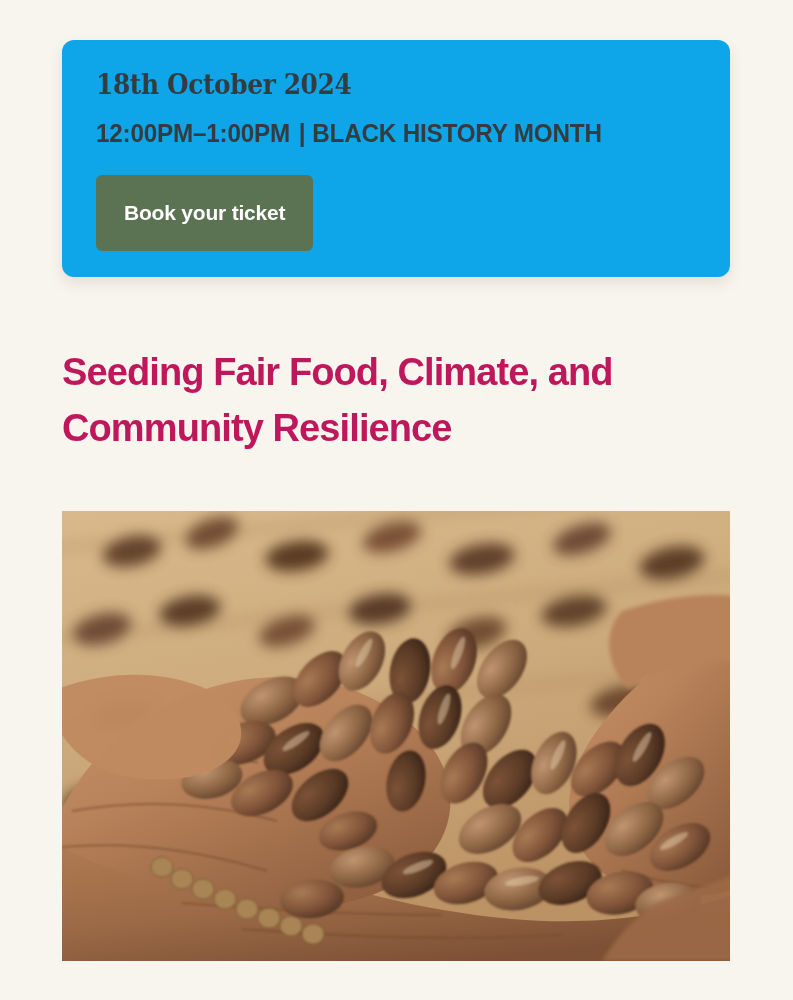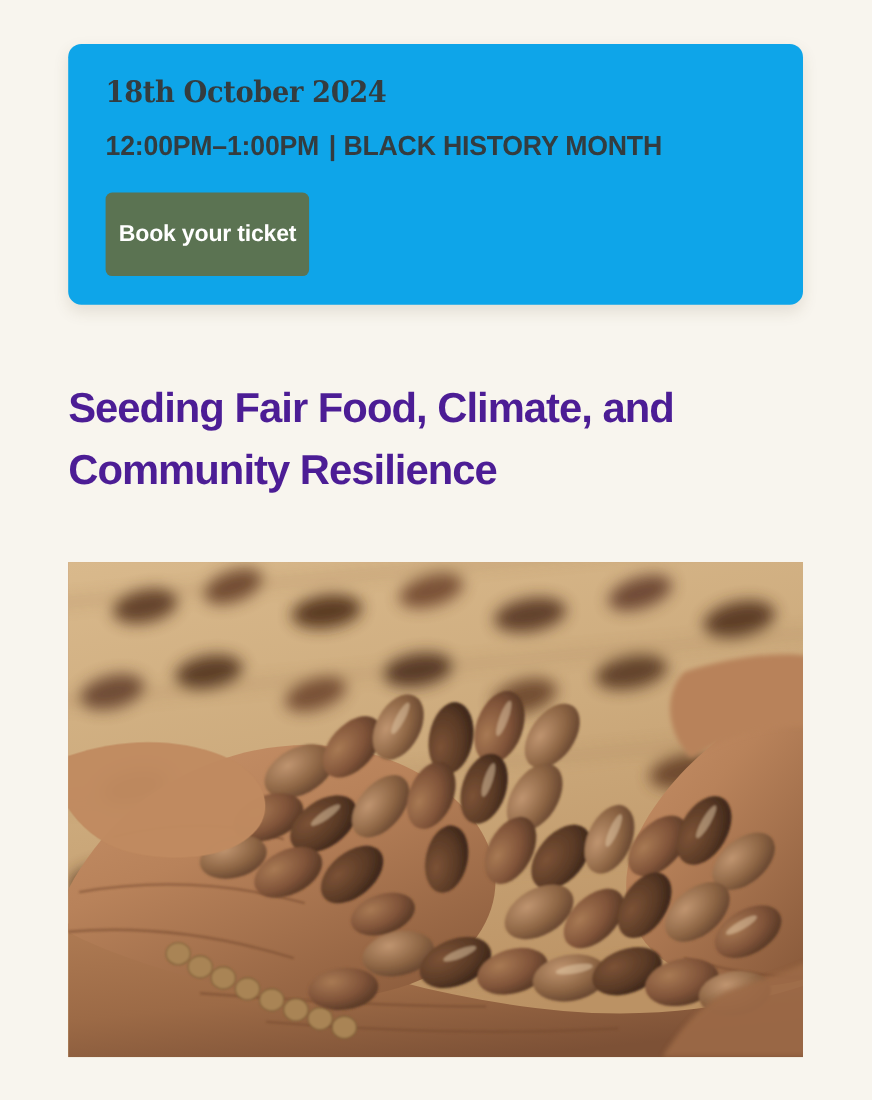--- a/index.html
+++ b/index.html
@@ -68,21 +68,21 @@
     font-weight: bold;
   }
 
   .book-button {
     display: inline-block;
     margin-top: 27px;
     background: #5b7352;
     color: #ffffff;
     border: none;
     border-radius: 6px;
-    padding: 0 12px;
+    padding: 0 28px;
     height: 76px;
     line-height: 76px;
     font-family: "Liberation Sans", sans-serif;
     font-weight: bold;
     font-size: 21px;
     letter-spacing: -0.2px;
     cursor: pointer;
     text-align: center;
   }
 
@@ -91,21 +91,21 @@
     position: absolute;
     left: 62px;
     top: 344px;
     width: 600px;
     margin: 0;
     font-family: "Liberation Sans", sans-serif;
     font-weight: bold;
     font-size: 38px;
     line-height: 56px;
     letter-spacing: -0.9px;
-    color: #4c1d95;
+    color: #be185d;
   }
 
   
   .hero-photo {
     position: absolute;
     left: 62px;
     top: 511px;
     width: 668px;
     height: 450px;
     overflow: hidden;

